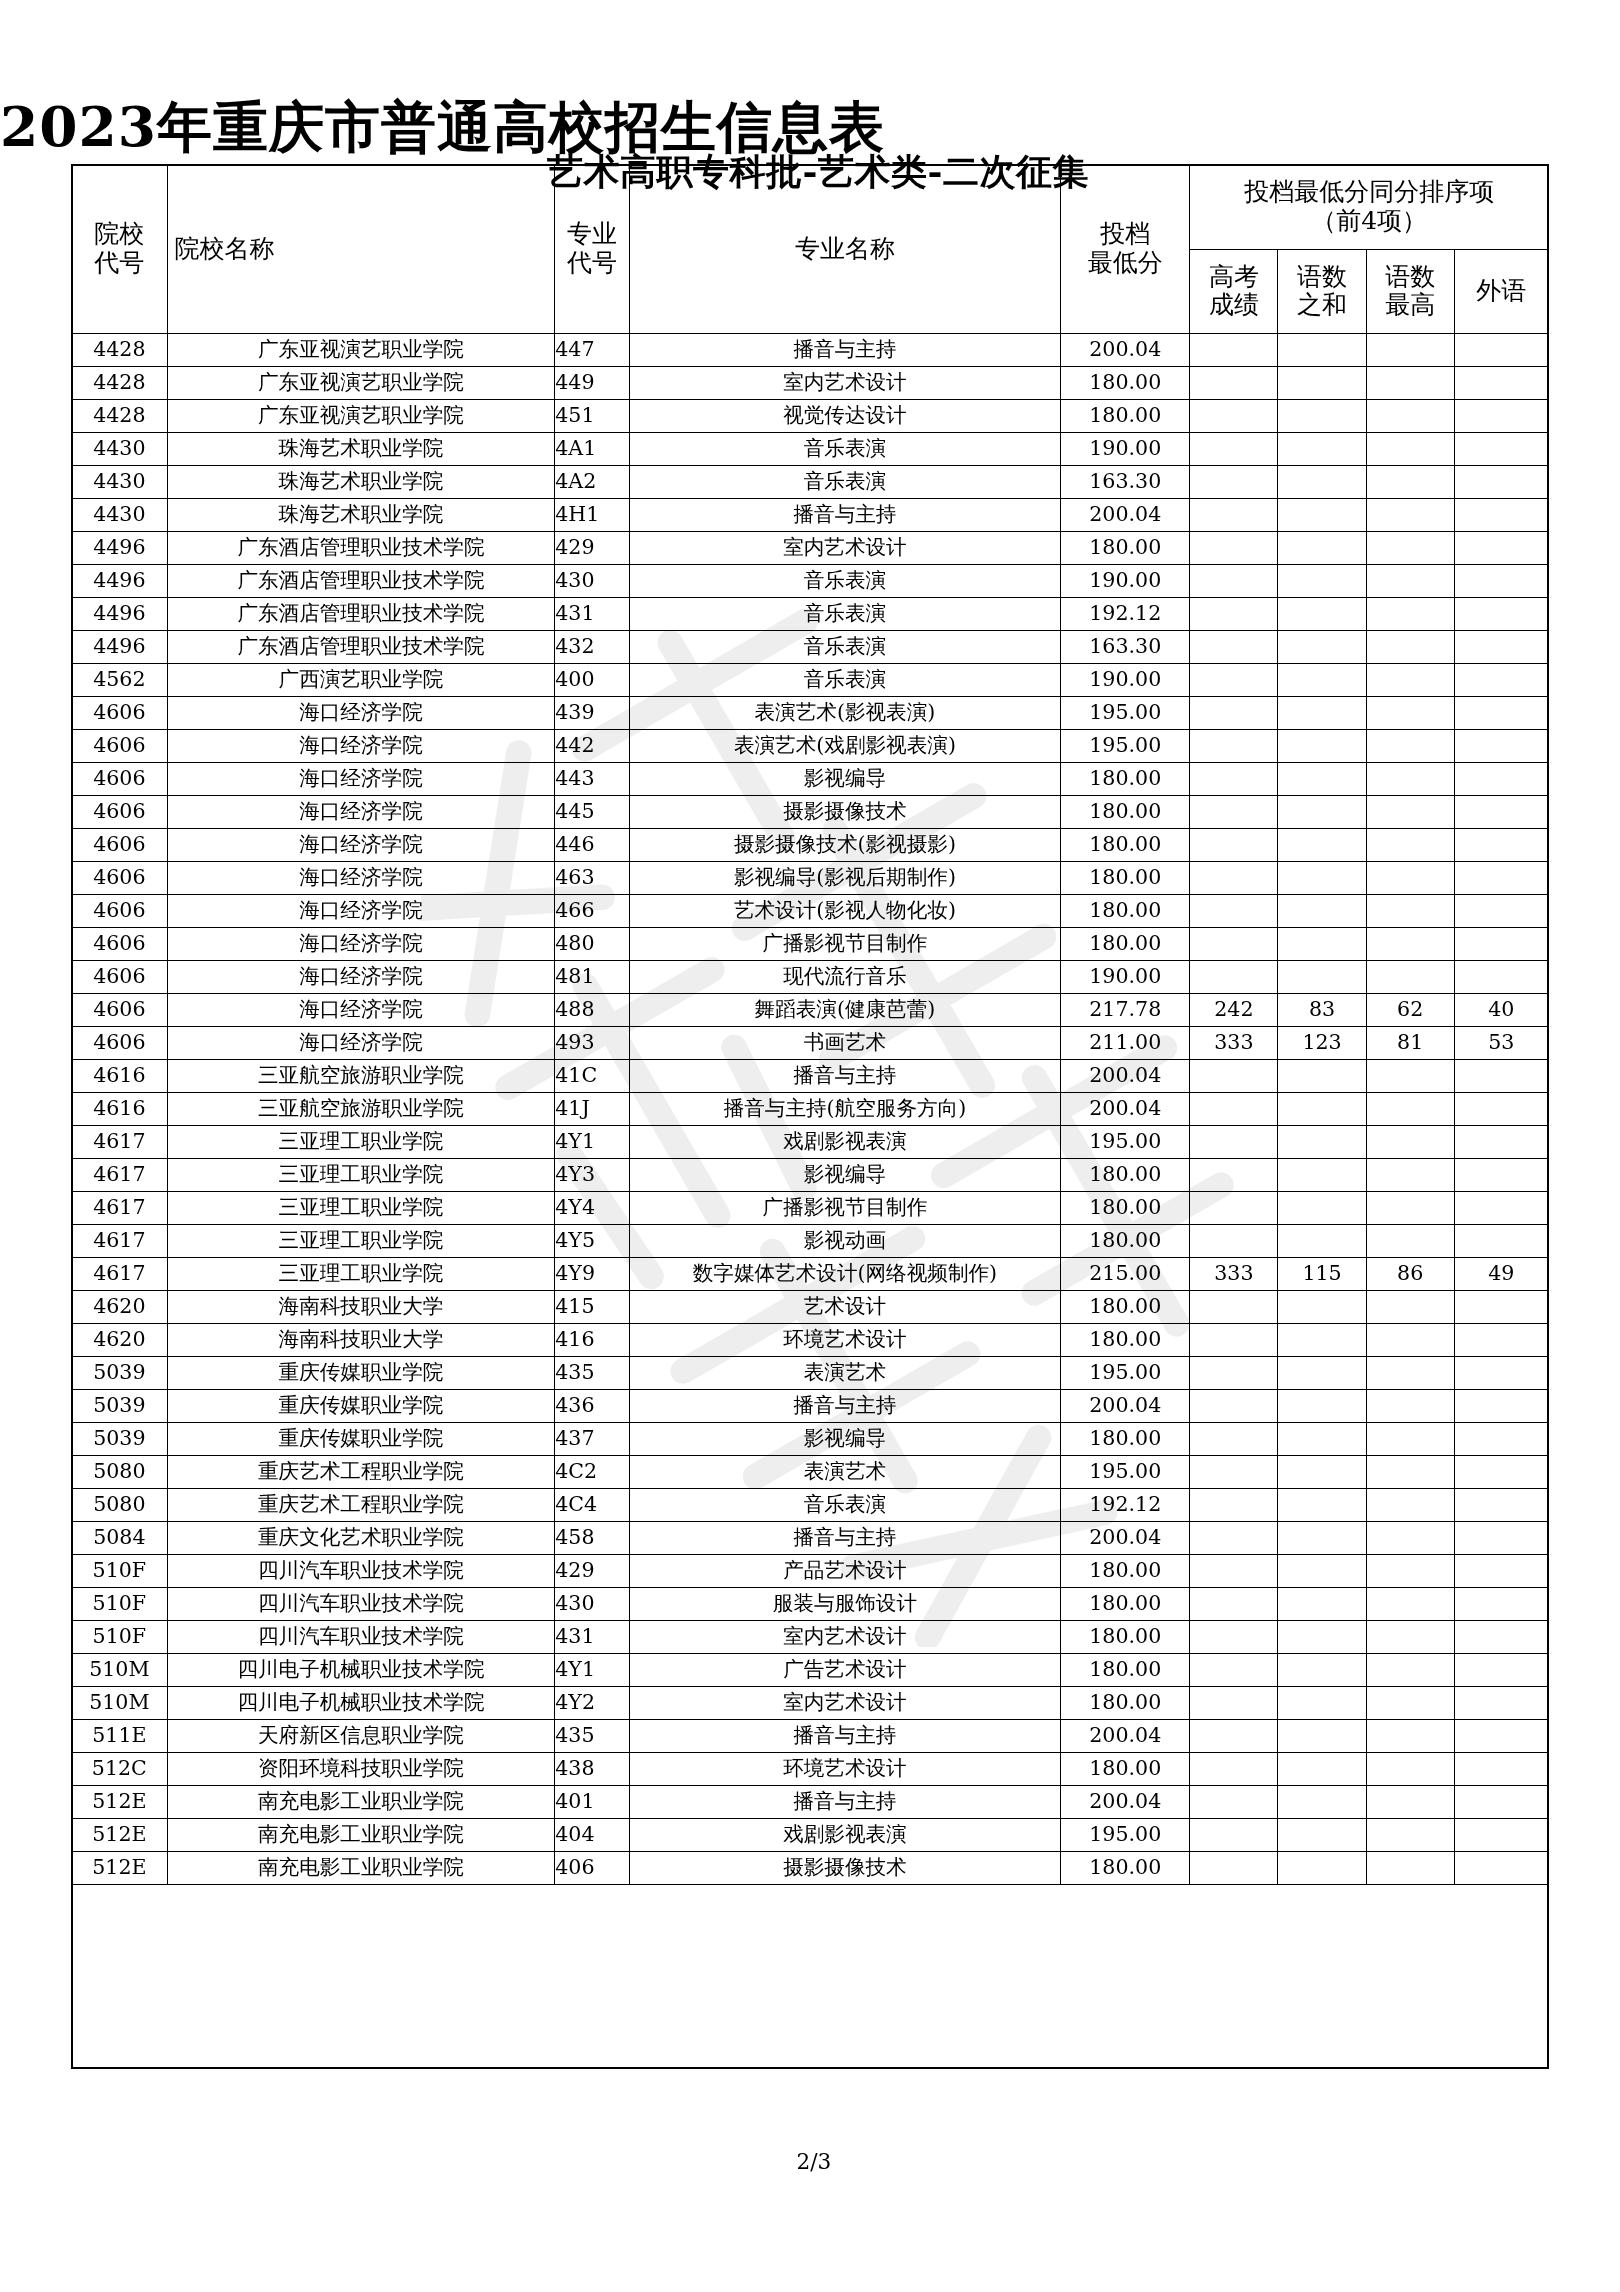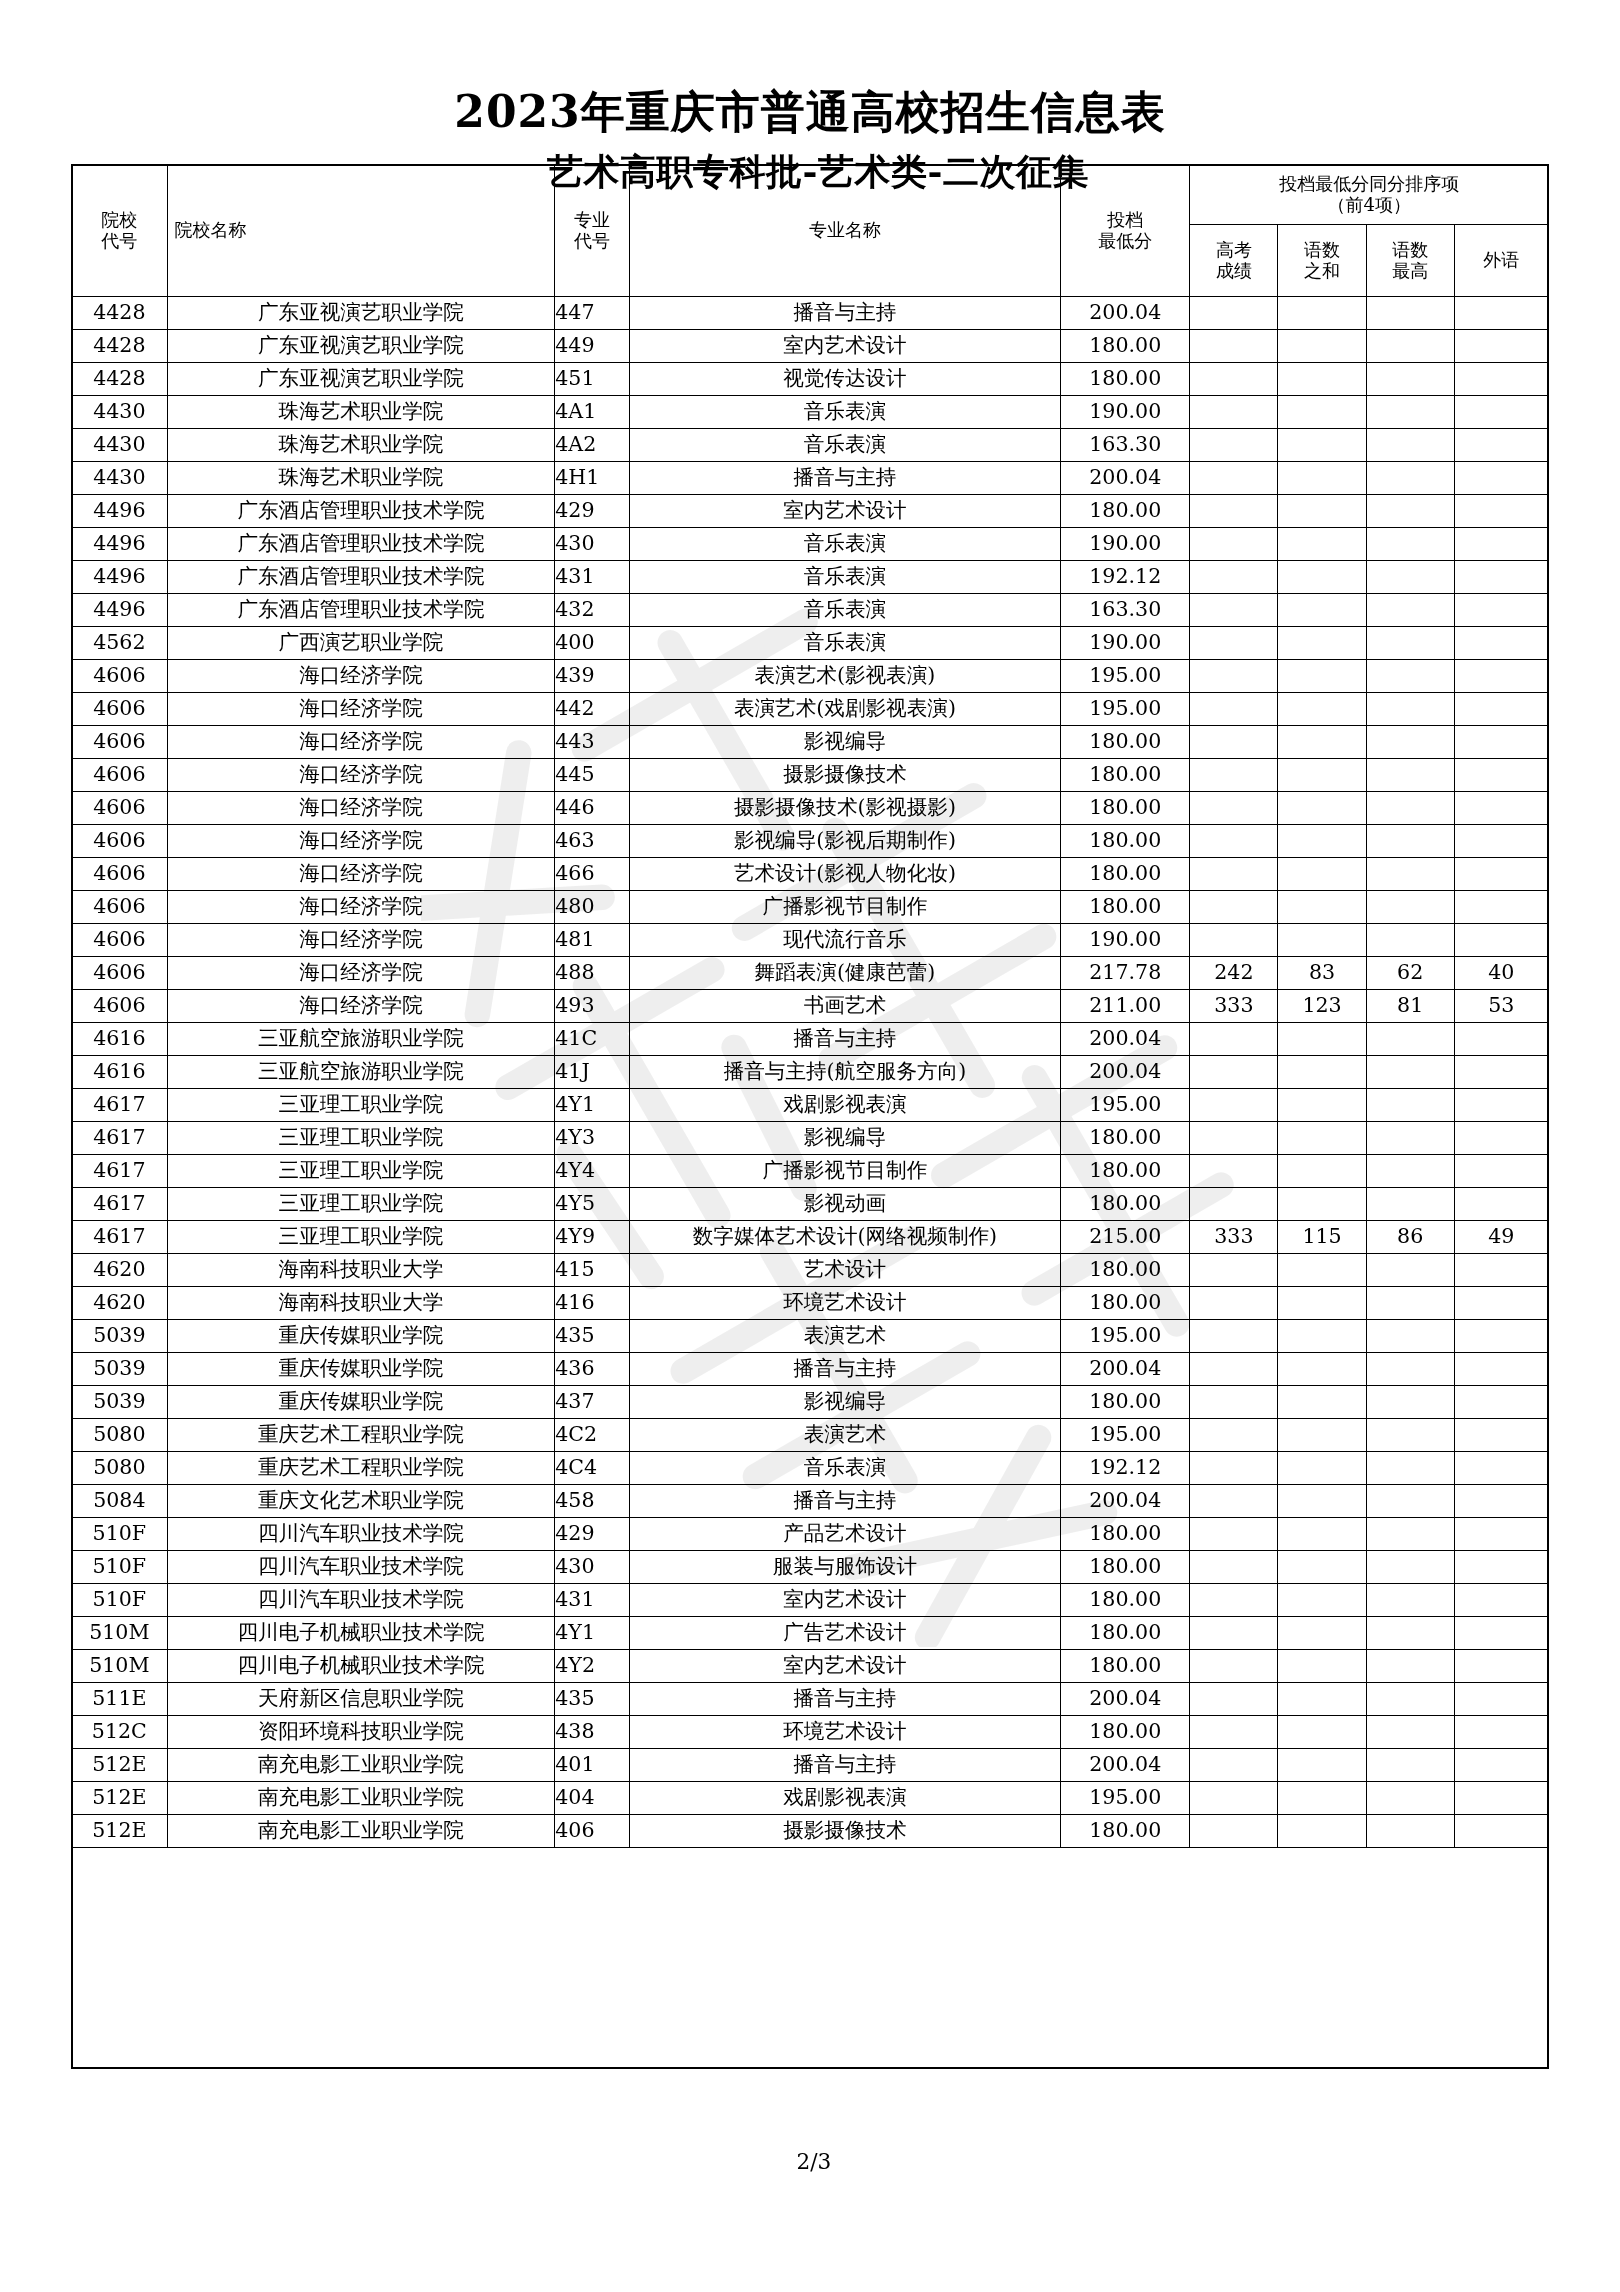--- a/index.html
+++ b/index.html
@@ -35,22 +35,21 @@
     opacity: 0.30;
   }
   .watermark svg { width: 100%; height: 100%; display: block; }
 
   
   .doc-title {
     position: absolute;
     top: 57px;
     left: 0;
     width: 100%;
-    text-align: center;
-    font-size: 44px;
+    font-size: 55px;
     font-weight: 700;
     letter-spacing: 1px;
     line-height: 1.2;
     z-index: 3;
   }
   .doc-subtitle {
     position: absolute;
     top: 120px;
     left: 8px;
     width: 100%;
@@ -80,22 +79,22 @@
     border: 1px solid #000000;
     padding: 0;
     font-weight: normal;
     font-size: 20.6px;
     line-height: 1.15;
     vertical-align: middle;
     background: transparent;
   }
   table.info thead th {
     text-align: center;
-    font-size: 18px;
-    padding: 7px 2px;
+    font-size: 25px;
+    padding: 13px 2px;
   }
   .hdr-tall { height: 102px; }
   .hdr-grp  { height: 45px; }
   .hdr-sub  { height: 57px; }
 
   .two-line { white-space: pre-line; }
 
   td.c-code      { text-align: center; }
   td.c-school    { text-align: center; padding-left: 6.9px; }
   td.c-mcode     { text-align: left; padding-left: 5.9px; }

